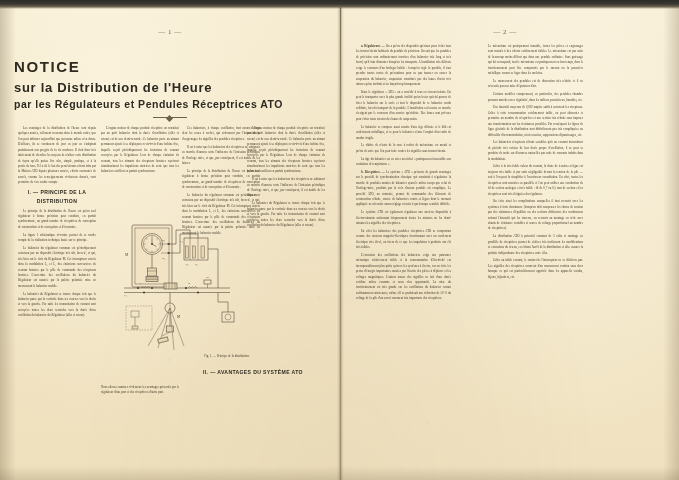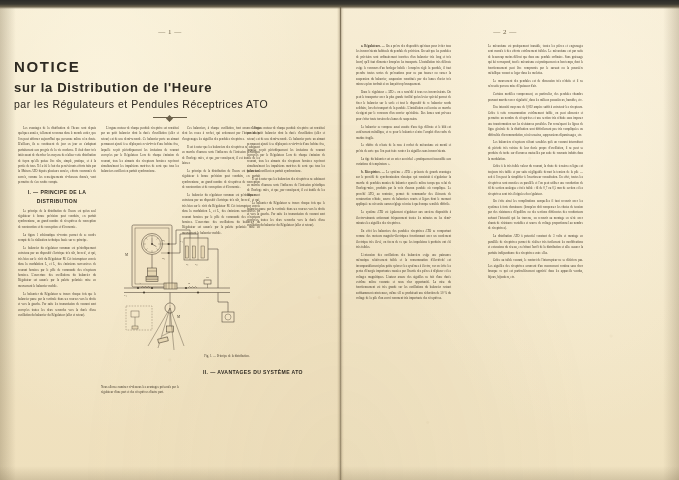--- a/index.html
+++ b/index.html
@@ -79,21 +79,21 @@
   .title-main{
     font-family:"Liberation Sans",sans-serif;
     font-weight:bold;font-size:15px;letter-spacing:1.6px;color:#2e2a22;
   }
   .title-sub1{
     font-family:"Liberation Sans",sans-serif;
     font-weight:bold;font-size:13px;letter-spacing:.7px;color:#2e2a22;margin-top:5px;
   }
   .title-sub2{
     font-family:"Liberation Sans",sans-serif;
-    font-weight:normal;font-size:10.5px;letter-spacing:.5px;color:#2e2a22;margin-top:3px;
+    font-weight:bold;font-size:10.5px;letter-spacing:.5px;color:#2e2a22;margin-top:3px;
   }
   .rule-orn{
     width:34px;height:0;margin:7px auto 0;border-top:1px solid #6c614b;position:relative;
   }
   .rule-orn:after{
     content:"";position:absolute;left:50%;top:-2px;margin-left:-3px;
     width:5px;height:5px;background:#6c614b;transform:rotate(45deg);
   }
 
   .col{

